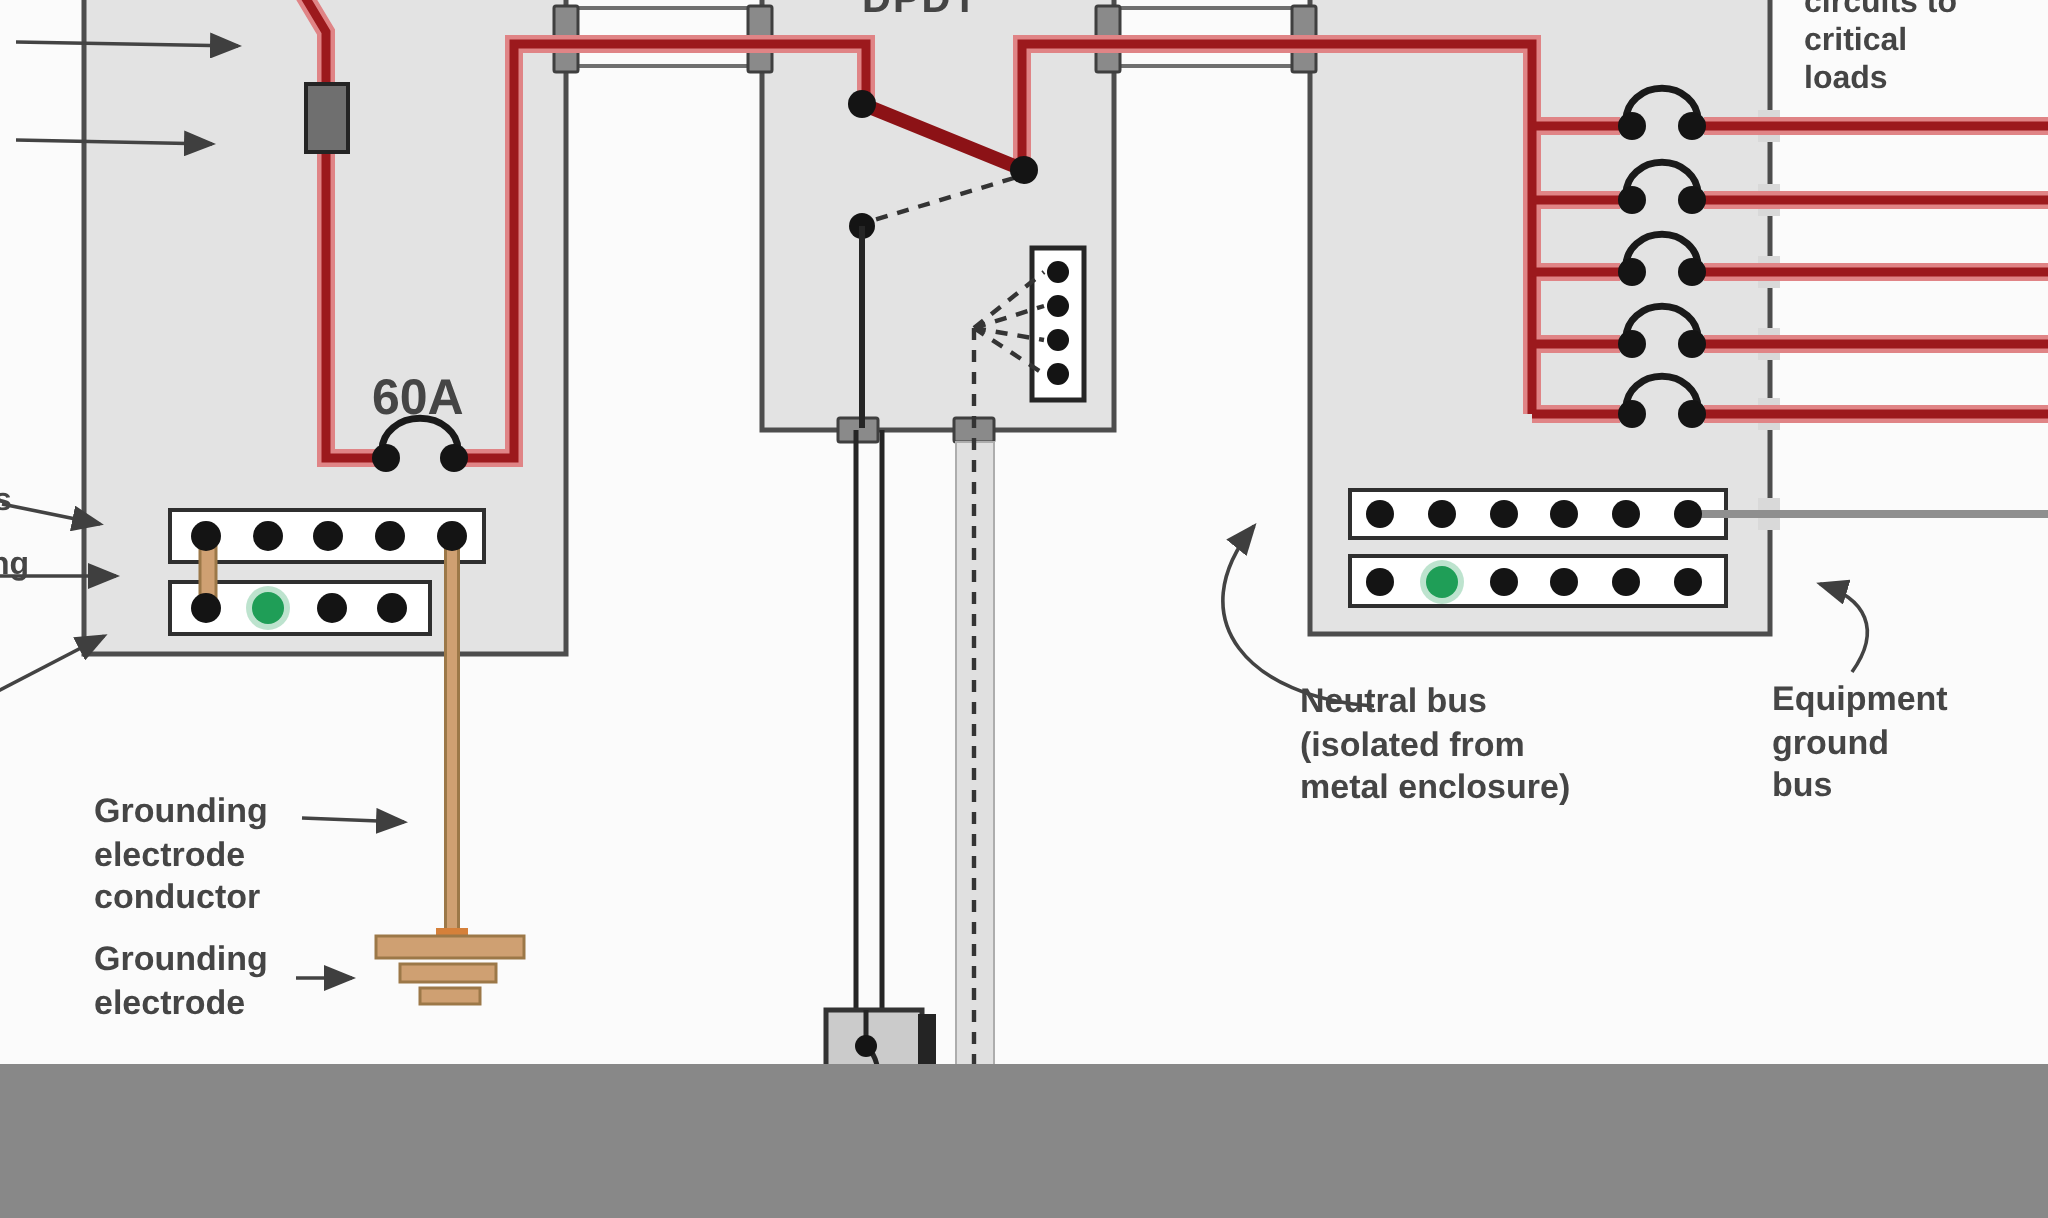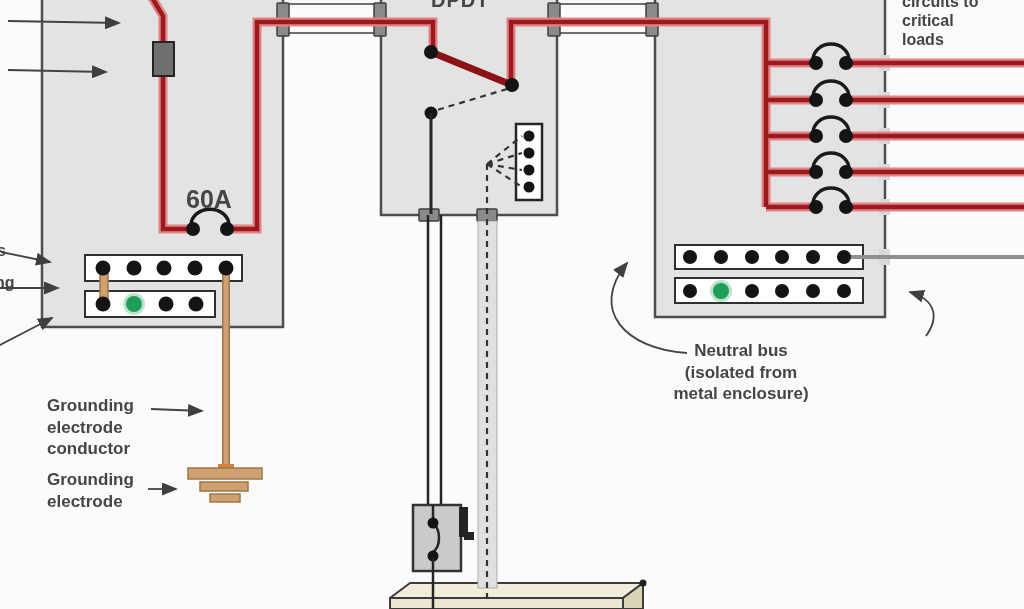--- a/index.html
+++ b/index.html
@@ -3,40 +3,40 @@
 <meta charset="utf-8">
 <style>
   :root{
     --background:#fbfbfb; --panel-fill:#e3e3e3; --panel-border:#4d4d4d;
     --wire-red-dark:#9c191d; --wire-red-light:#e08486; --blade-red:#8c1216;
     --wire-black:#252525; --dot-black:#141414; --bus-fill:#ffffff; --bus-border:#2f2f2f;
     --tan:#cfa072; --tan-dark:#9c7848; --green:#1f9e57; --tab-gray:#8a8a8a;
     --text:#454545; --generator-fill:#ece7d1; --channel:#e0e0e0; --ground-line:#8f8f8f;
   }
   html,body{margin:0;padding:0;background:#888;}
-  #stage{position:relative;width:1024px;height:609px;overflow:hidden;
+  #stage{position:relative;width:1024px;height:532px;overflow:hidden;
          background:var(--background);font-family:"Liberation Sans",sans-serif;}
   #stage svg{position:absolute;left:0;top:0;}
   .panel{fill:var(--panel-fill);stroke:var(--panel-border);stroke-width:2.5;}
   .busrect{fill:var(--bus-fill);stroke:var(--bus-border);stroke-width:2;}
   .tab{fill:var(--tab-gray);stroke:#3f3f3f;stroke-width:1.5;}
   .ltab{fill:#d9d9d9;}
   .wL{stroke:var(--wire-red-light);stroke-width:9;fill:none;stroke-linejoin:miter;}
   .wD{stroke:var(--wire-red-dark);stroke-width:4.5;fill:none;stroke-linejoin:miter;}
   .blade{stroke:var(--blade-red);stroke-width:7;stroke-linecap:round;}
   .arc{stroke:#1a1a1a;stroke-width:3.5;fill:none;}
   .dot{fill:var(--dot-black);}
   .blk{stroke:var(--wire-black);fill:none;}
   .dash{stroke:#343434;stroke-width:2.2;fill:none;stroke-dasharray:6 5;}
   .tan{fill:var(--tan);stroke:var(--tan-dark);stroke-width:1.5;}
   .leader{stroke:#434343;stroke-width:1.8;fill:none;}
   .condline{stroke:#6f6f6f;stroke-width:2;}
   .lbl{position:absolute;white-space:pre-line;color:var(--text);
        font-weight:600;font-size:17px;line-height:21.5px;}
-  .lbl.center{text-align:center;}
+  .lbl.center{text-align:left;}
   .ital{font-style:italic;}
 </style>
 </head>
 <body>
 
 <div id="stage">
 <svg width="1024" height="609" viewBox="0 0 1024 609">
 
   <g>
     <rect class="panel" x="42" y="-12" width="241" height="339"></rect>
@@ -231,13 +231,16 @@
   <div class="lbl" style="left:-3px;top:240px;font-size:16px;">s</div>
   <div class="lbl" style="left:-5px;top:272px;font-size:16px;">ng</div>
   <div class="lbl" style="left:47px;top:395px;">Grounding
 electrode
 conductor</div>
   <div class="lbl" style="left:47px;top:469px;">Grounding
 electrode</div>
   <div class="lbl center" style="left:650px;top:340px;width:182px;">Neutral bus
 (isolated from
 metal enclosure)</div>
+  <div class="lbl center" style="left:886px;top:339px;width:106px;">Equipment
+ground
+bus</div>
 </div>
 
 </body></html>

